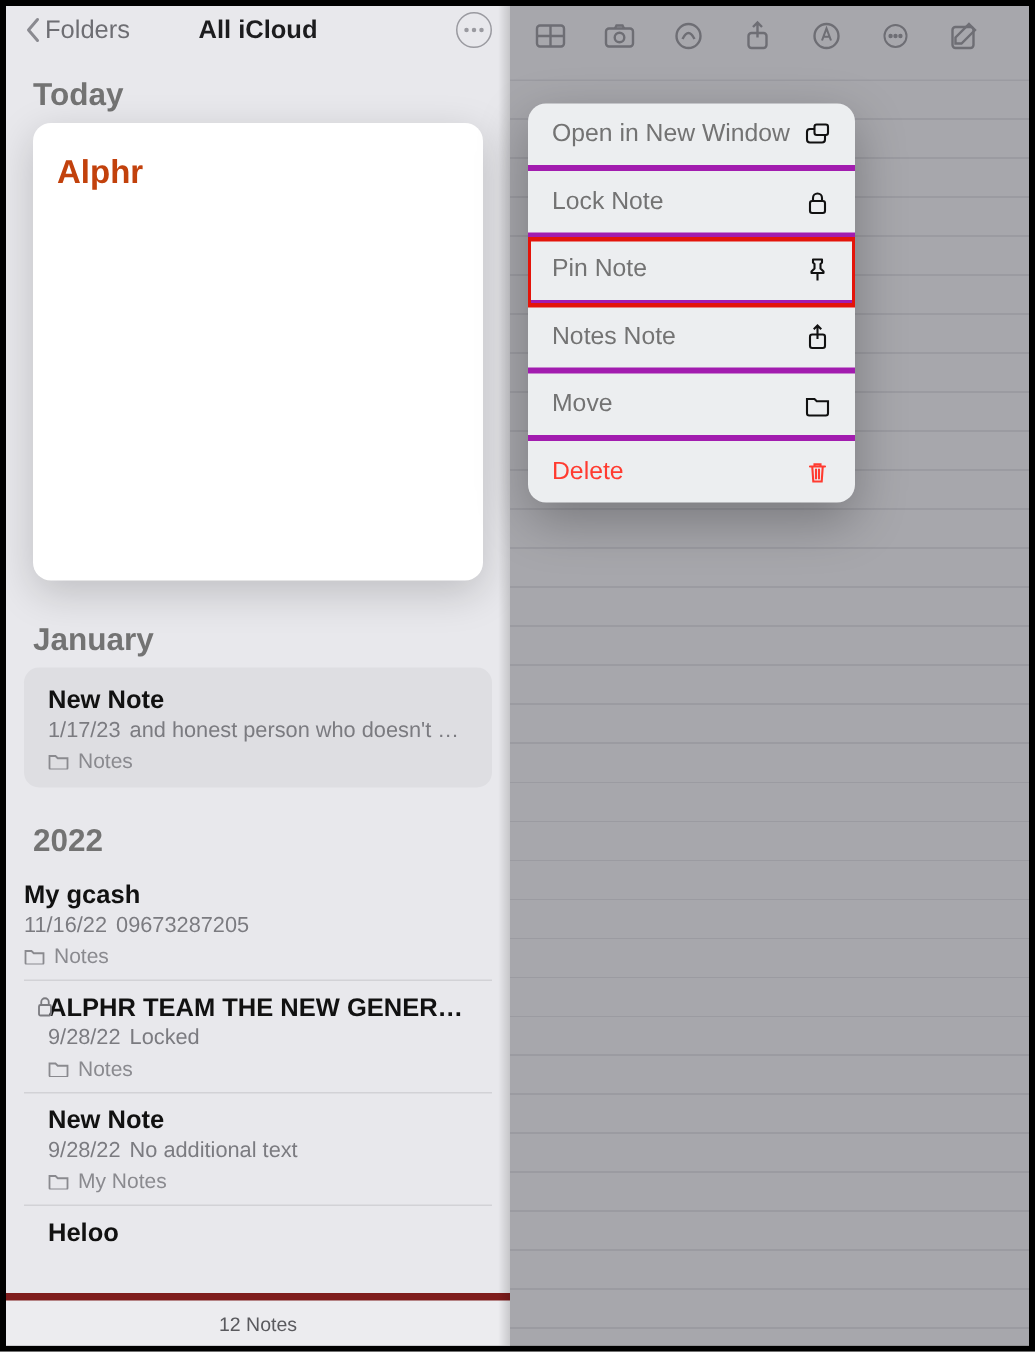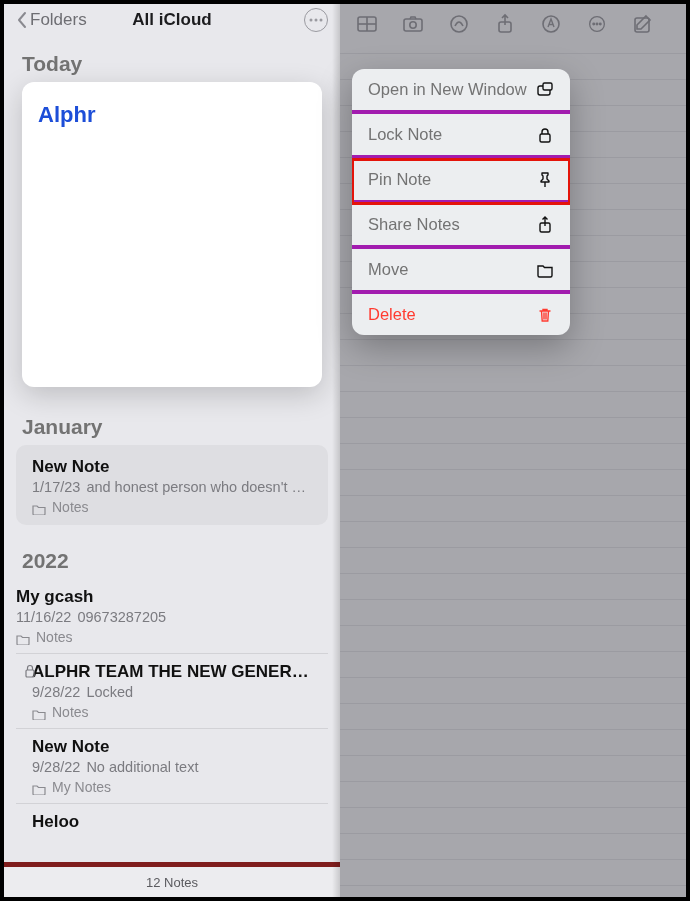--- a/index.html
+++ b/index.html
@@ -40,30 +40,30 @@
 .section-label {
   font-size: 21px; font-weight: 700; color: #737373;
   padding: 16px 18px 6px;
 }
 
 .preview-card {
   margin: 0 18px 12px; background: #fff; border-radius: 12px;
   height: 368px; padding: 20px 16px;
   box-shadow: 0 8px 28px rgba(0,0,0,0.18);
 }
-.preview-title { font-size: 22px; font-weight: 700; color: #1d4ed8; }
+.preview-title { font-size: 22px; font-weight: 700; color: #c2410c; }
 
 .note-card {
   margin: 0 12px 8px; background: #dedee2; border-radius: 10px;
   padding: 12px 16px 10px;
 }
 .note-title { font-size: 17px; font-weight: 600; color: #111; margin-bottom: 2px;}
 .note-sub { font-size: 14.5px; color: #7b7b80; margin-bottom: 4px; white-space: nowrap; overflow: hidden; text-overflow: ellipsis;}
 .note-sub .date { margin-right: 6px; }
-.note-folder { display: flex; align-items: flex-end; gap: 6px; color: #8a8a8f; font-size: 14px;}
+.note-folder { display: flex; align-items: center; gap: 6px; color: #8a8a8f; font-size: 14px;}
 .note-folder svg { width: 14px; height: 12px; }
 
 .note-row { padding: 8px 26px 8px 12px; position: relative; }
 .note-row + .note-row { border-top: 1px solid #d2d2d6; margin: 0 12px; padding-left: 16px; padding-right: 14px;}
 .note-row .note-title { font-size: 17px; font-weight: 600; color:#111;}
 .note-row .note-sub { font-size:14.5px; color:#7b7b80; }
 .lock-ind { position: absolute; left: 8px; top: 10px; color: #7b7b80;}
 .lock-ind svg { width: 12px; height: 14px; }
 
 .bottom-bar {
@@ -281,21 +281,21 @@
           <path d="M6 8 V6 a3 3 0 0 1 6 0 v2" fill="none" stroke="#111" stroke-width="1.4"></path>
         </svg>
     </div>
     <div class="ctx-item sel">
       <span>Pin Note</span>
       <svg viewBox="0 0 18 18">
           <path d="M6 2 h6 v2 l-1 1 v3 l2 2 v1 H5 v-1 l2 -2 V5 L6 4 Z M9 11 v5" fill="none" stroke="#111" stroke-width="1.4" stroke-linejoin="round"></path>
         </svg>
     </div>
     <div class="ctx-item">
-      <span>Share Notes</span>
+      <span>Notes Note</span>
       <svg viewBox="0 0 18 18">
           <rect x="4" y="7" width="10" height="9" rx="1.5" fill="none" stroke="#111" stroke-width="1.4"></rect>
           <path d="M9 1 v9 M6.5 3.5 L9 1 l2.5 2.5" fill="none" stroke="#111" stroke-width="1.4"></path>
         </svg>
     </div>
     <div class="ctx-item">
       <span>Move</span>
       <svg viewBox="0 0 18 18">
           <path d="M2 5 h5 l1.5 1.5 H16 v8 a1.5 1.5 0 0 1 -1.5 1.5 h-11 A1.5 1.5 0 0 1 2 14.5 Z" fill="none" stroke="#111" stroke-width="1.4"></path>
         </svg>

